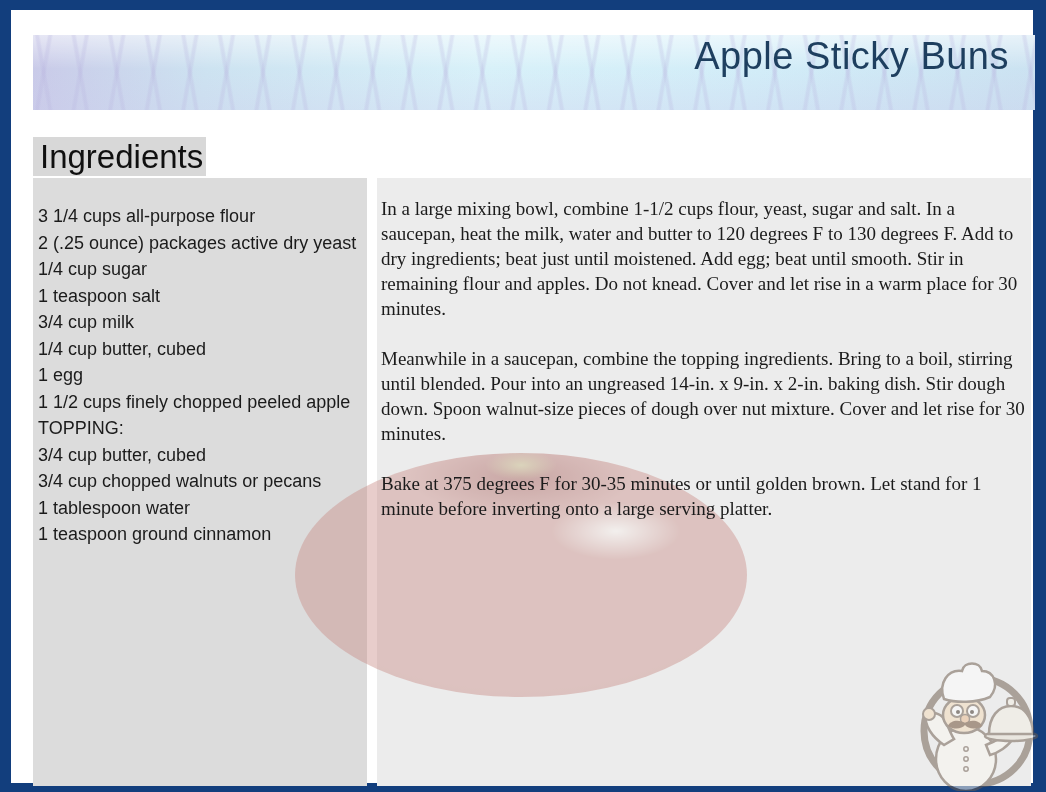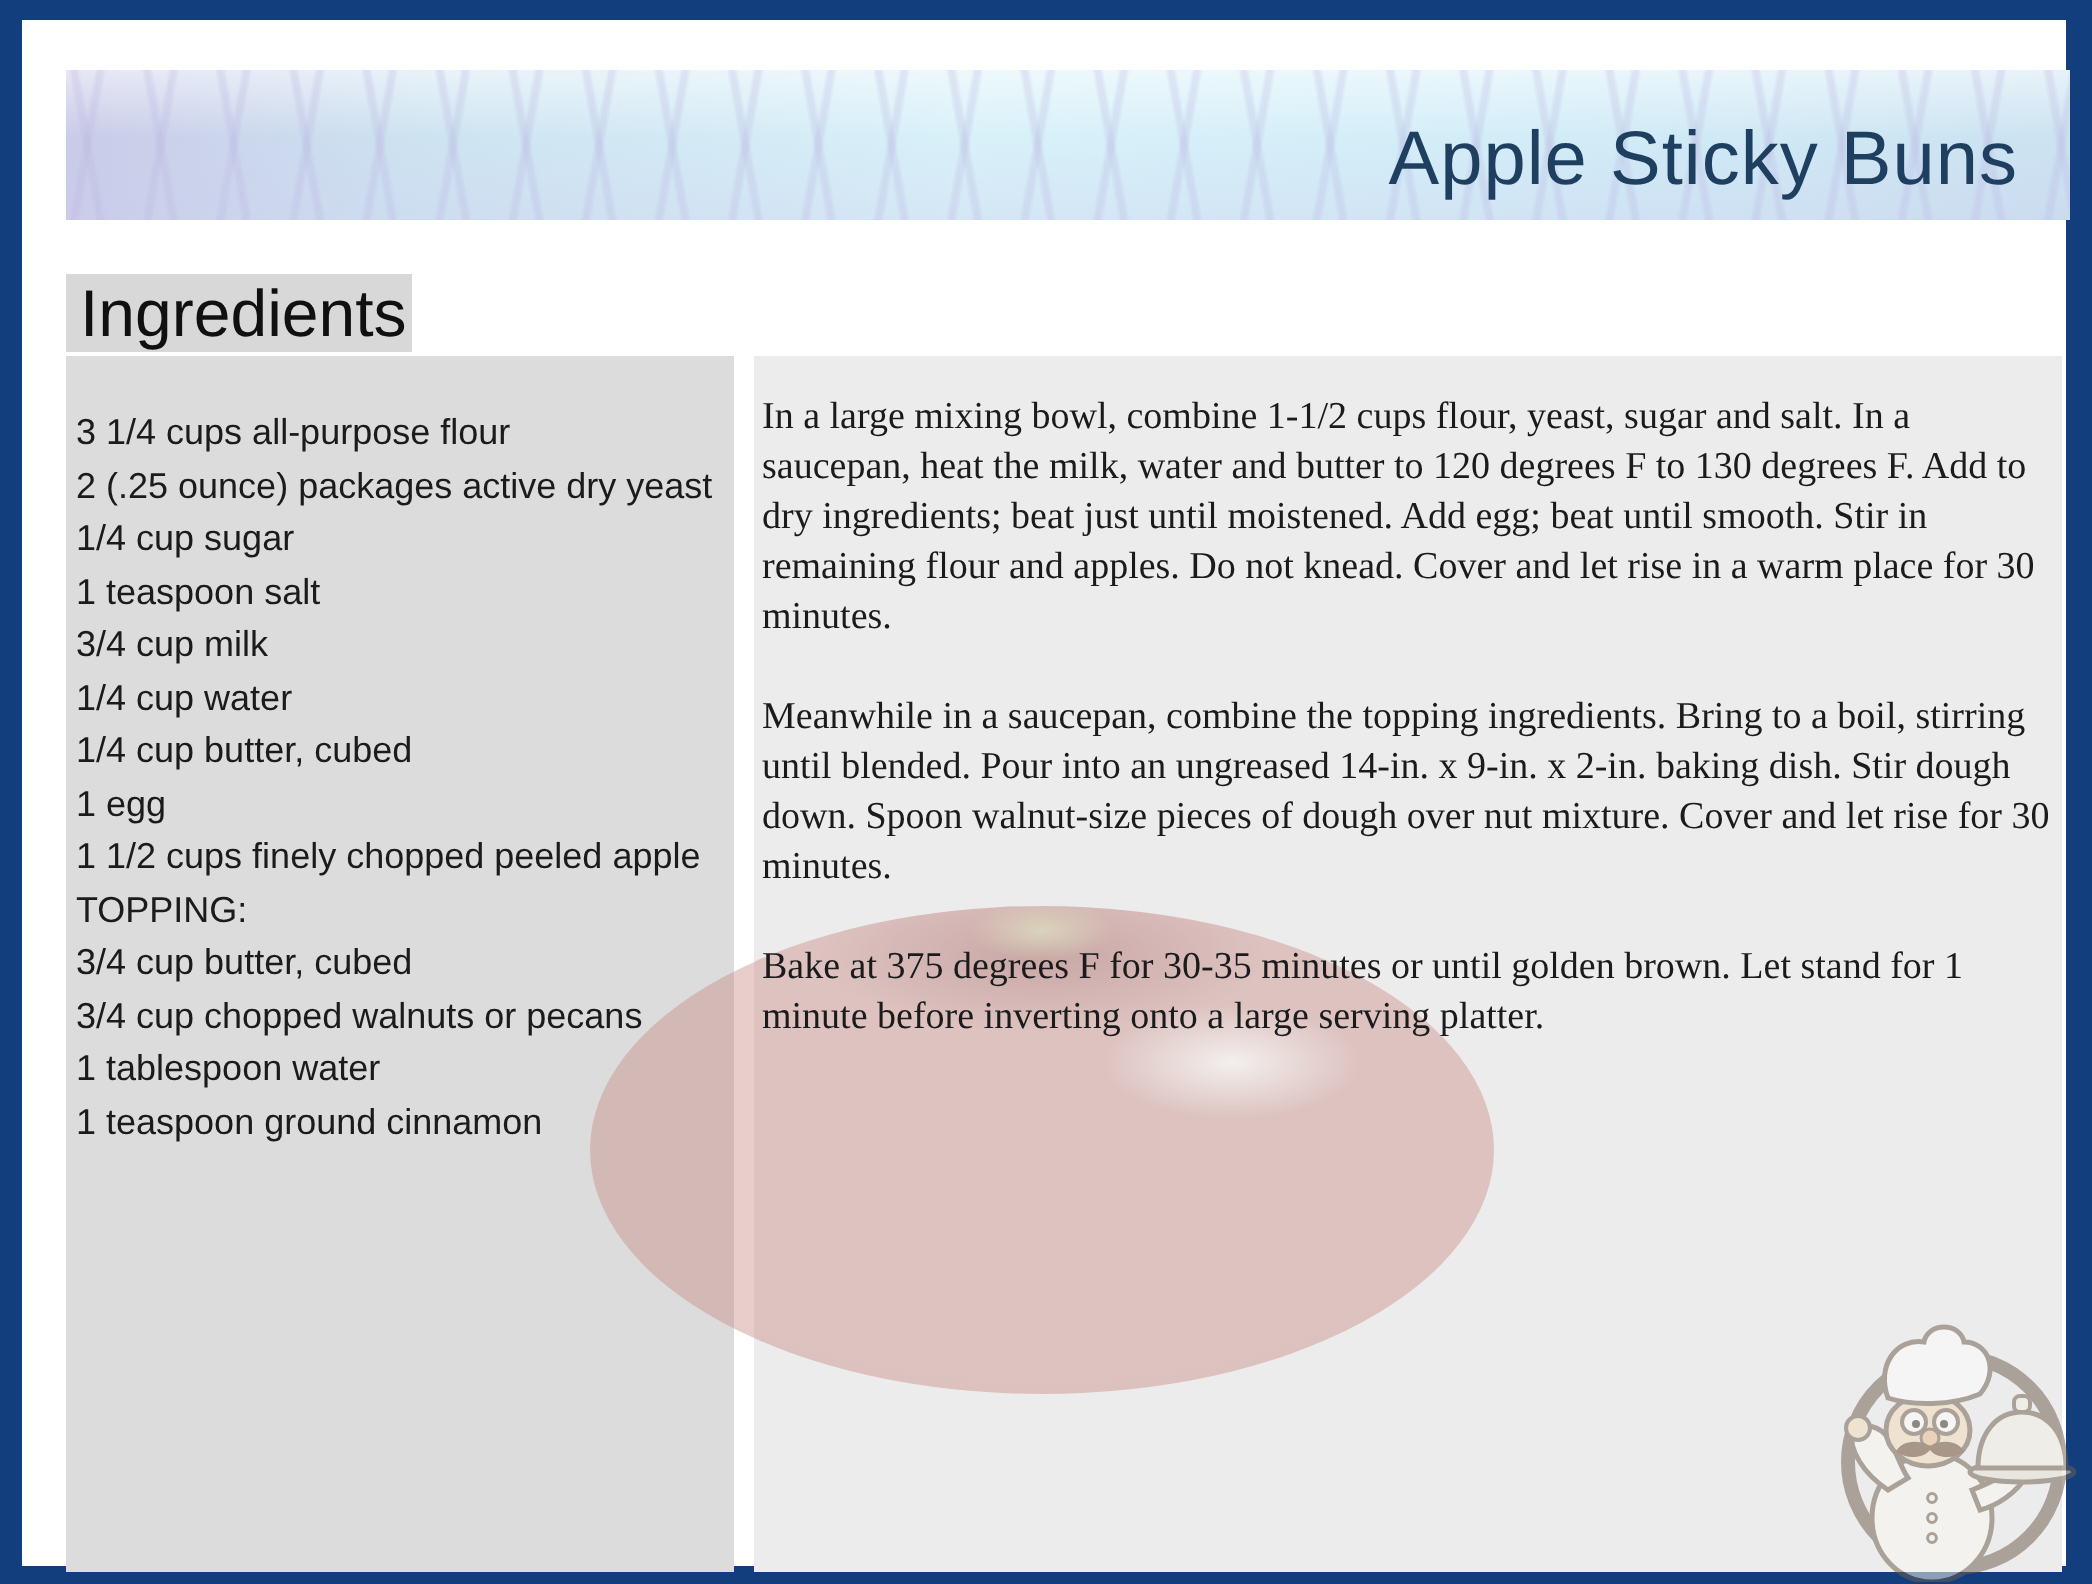--- a/index.html
+++ b/index.html
@@ -19,21 +19,21 @@
     box-sizing:border-box;
   }
   
   .banner{
     position:absolute;left:22px;top:25px;width:1002px;height:75px;
     background:
       repeating-linear-gradient(100deg, rgba(255,255,255,0) 0px, rgba(255,255,255,0) 14px, rgba(186,182,224,0.28) 16px, rgba(186,182,224,0.28) 18px, rgba(255,255,255,0) 20px, rgba(255,255,255,0) 36px),
       repeating-linear-gradient(80deg, rgba(255,255,255,0) 0px, rgba(255,255,255,0) 14px, rgba(186,182,224,0.28) 16px, rgba(186,182,224,0.28) 18px, rgba(255,255,255,0) 20px, rgba(255,255,255,0) 36px),
       linear-gradient(to bottom, rgba(255,255,255,0.55) 0%, rgba(255,255,255,0) 45%, rgba(205,200,235,0.25) 100%),
       linear-gradient(105deg, #c9c9e8 0%, #cde3f1 18%, #d8f1f9 45%, #d2edf8 72%, #cbe2f1 100%);
-    display:flex;align-items:flex-end;justify-content:flex-end;
+    display:flex;align-items:flex-start;justify-content:flex-end;
     box-sizing:border-box;
     padding:0 26px 8px 0;
   }
   .banner h1{
     margin:0;
     font-size:38px;
     font-weight:400;
     letter-spacing:0.5px;
     color:var(--title-blue,#1e3f5f);
   }
@@ -132,21 +132,20 @@
   <div class="heading-box ing-heading">
     <h2>Ingredients</h2>
   </div>
 
   <div class="ing-text">
       <div>3 1/4 cups all-purpose flour</div>
       <div>2 (.25 ounce) packages active dry yeast</div>
       <div>1/4 cup sugar</div>
       <div>1 teaspoon salt</div>
       <div>3/4 cup milk</div>
-      <div>1/4 cup water</div>
       <div>1/4 cup butter, cubed</div>
       <div>1 egg</div>
       <div>1 1/2 cups finely chopped peeled apple</div>
       <div>TOPPING:</div>
       <div>3/4 cup butter, cubed</div>
       <div>3/4 cup chopped walnuts or pecans</div>
       <div>1 tablespoon water</div>
       <div>1 teaspoon ground cinnamon</div>
     </div>
 

